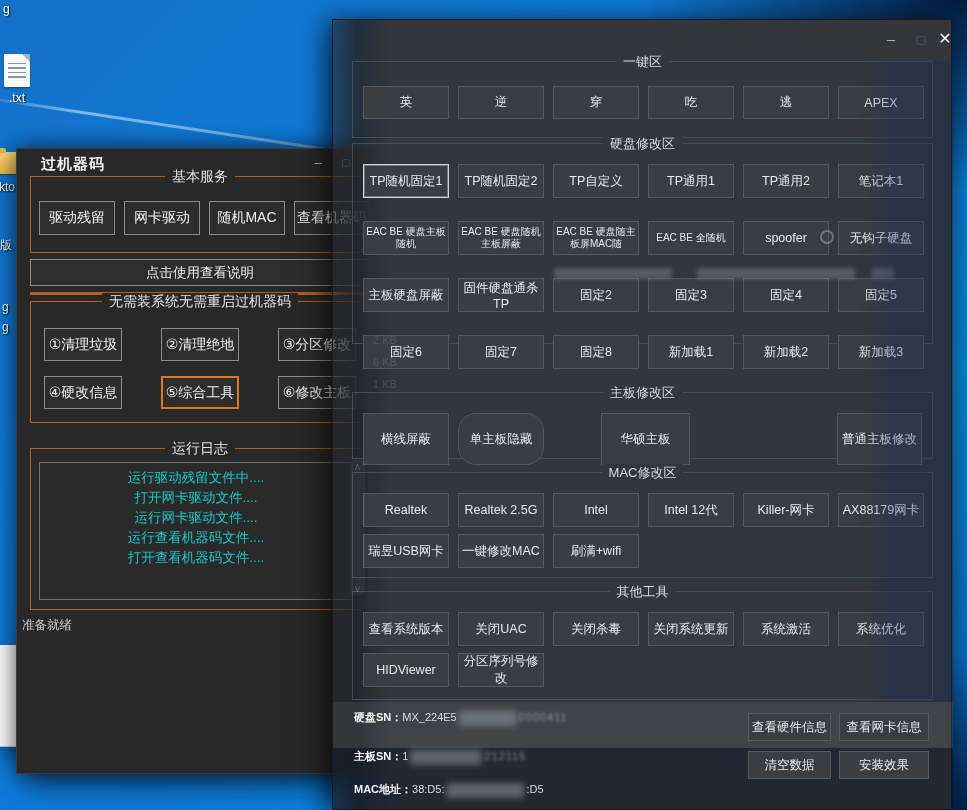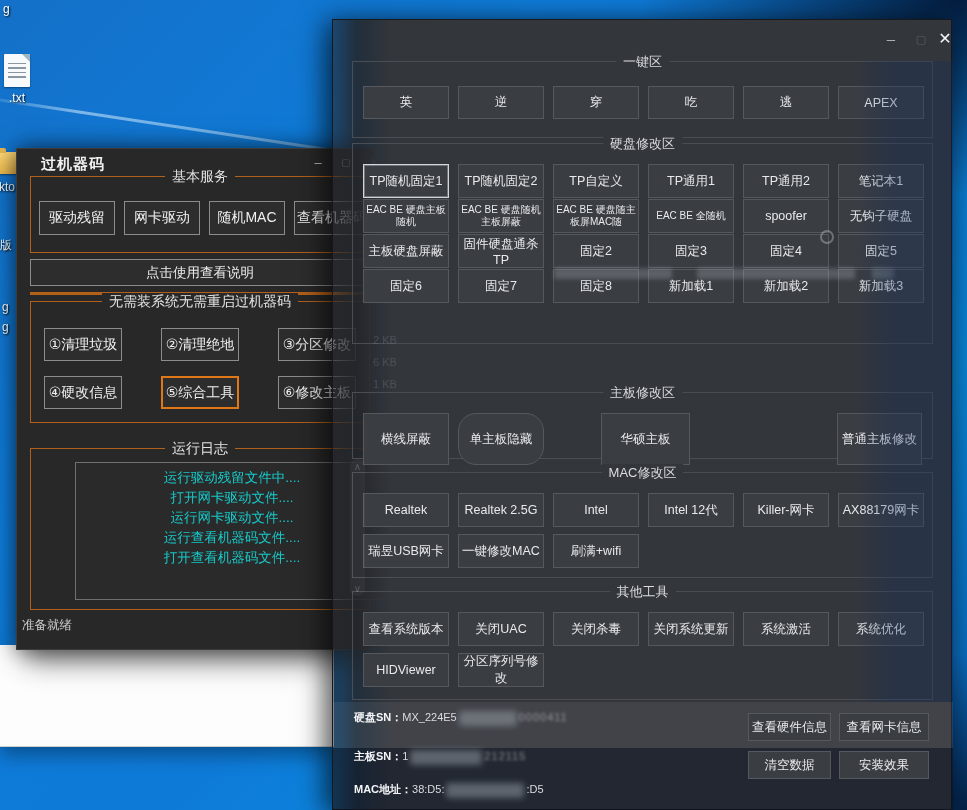--- a/index.html
+++ b/index.html
@@ -28,42 +28,42 @@
   .folder-icon { position:relative; width:26px; height:22px; background:linear-gradient(180deg,#ffd978,#edb94d);
     border-radius:2px; box-shadow:0 1px 2px rgba(0,0,0,.4); margin:0 auto; }
   .folder-icon::before { content:""; position:absolute; left:0; top:-4px; width:12px; height:5px;
     background:#e9b753; border-radius:2px 2px 0 0; }
 
   
   #white-win { position:absolute; left:0; top:645px; width:334px; height:102px; background:#fdfdfd;
     border-bottom:1px solid #cfcfcf; box-shadow:0 8px 18px rgba(0,0,0,.35); }
 
   
-  #left-win { position:absolute; left:16px; top:148px; width:358px; height:502px;
+  #left-win { position:absolute; left:16px; top:148px; width:358px; height:626px;
     background:#282828; border:1px solid #3c3c3c; z-index:10;
     box-shadow:0 0 22px rgba(0,0,0,.6), 10px 12px 26px rgba(0,0,0,.45); }
   #lw-title { position:absolute; left:24px; top:6px; font-size:15px; font-weight:bold; color:#f0f0f0; letter-spacing:1px; }
   .lw-ctl { position:absolute; top:4px; width:22px; height:20px; text-align:center; color:#c4c4c4;
     font-size:13px; line-height:20px; }
   .lw-fieldset { position:absolute; border:1px solid #b3601a;text-align:center; }
   .lw-legend { position:absolute; top:-9px; left:50%; transform:translateX(-50%); background:#282828;
     padding:0 7px; font-size:14px; color:#e3e3e3; white-space:nowrap; }
   .lw-btn { background:#2d2d2d; border:1px solid #8c8c8c; color:#f0f0f0; font-size:14px;
     display:flex; align-items:center; justify-content:center; height:34px; cursor:default; }
   .lw-btn.selected { border:2px solid #e07818; }
   #lw-basic-row { position:absolute; left:8px; top:24px; display:flex; gap:9px; }
   #lw-basic-row .lw-btn { width:76px; }
   #lw-help-btn { position:absolute; left:13px; top:110px; width:340px; height:27px; background:#2d2d2d;
     border:1px solid #8c8c8c; color:#ececec; font-size:13.5px; display:flex; align-items:center; justify-content:center; }
   #lw-divider { position:absolute; left:13px; top:143px; width:340px; height:3px; background:#b3601a; }
   #lw-num-grid { position:absolute; left:13px; top:26px; display:grid;
     grid-template-columns:78px 78px 78px; column-gap:39px; row-gap:15px; }
   #lw-num-grid .lw-btn { height:33px; }
   #lw-log-panel { position:absolute; left:8px; top:13px; width:314px; height:138px; background:#2a2a2a;
-    border:1px solid #707070; padding:5px 8px; overflow:hidden;margin-left:36px; }
+    border:1px solid #707070; padding:5px 8px; overflow:hidden; }
   .log-line { color:#17c9c9; font-size:13.5px; line-height:20px; white-space:nowrap; }
   #lw-status { position:absolute; left:5px; top:468px; font-size:12.5px; color:#cfcfcf; }
 
   
   #right-win { position:absolute; left:332px; top:19px; width:620px; height:791px; z-index:20;
     background:linear-gradient(90deg, rgba(35,38,43,.6) 0px, rgba(35,38,43,.9) 24px, #33363b 58px, #33363b 100%);
     border:1px solid #16181c; box-shadow:0 10px 34px rgba(0,0,0,.55), -8px 0 20px rgba(0,0,0,.35); }
   .rw-ctl { position:absolute; top:8px; width:24px; height:22px; text-align:center; line-height:22px; }
   #rw-min { left:546px; color:#aab0b6; font-size:15px; }
   #rw-max { left:576px; color:#5c6269; font-size:11px; }
@@ -72,21 +72,21 @@
   .rw-legend { position:absolute; top:-9px; left:50%; transform:translateX(-50%); background:#33363b;
     padding:0 7px; font-size:13px; color:#d9dbde; white-space:nowrap; }
   .rw-btn { background:#3a3d42; border:1px solid #55585d; color:#e8eaec; font-size:12.5px;
     display:flex; align-items:center; justify-content:center; text-align:center; height:34px;
     padding:0 2px; cursor:default; }
   .rw-btn.sm { font-size:10px; line-height:1.2; }
   .rw-btn.selected { border:1px solid #d2d5d8; box-shadow:0 0 0 1px rgba(220,224,228,.35) inset; }
   .grid6 { display:grid; grid-template-columns:repeat(6,86px); column-gap:9px; }
   #fs-onekey { top:41px; height:77px; } #fs-onekey .grid6 { padding:24px 10px 0; }
   #fs-onekey .rw-btn { height:33px; }
-  #fs-disk { top:123px; height:201px; } #fs-disk .grid6 { padding:20px 10px 0; row-gap:1px; }
+  #fs-disk { top:123px; height:201px; } #fs-disk .grid6 { padding:20px 10px 0; row-gap:23px; }
   #fs-board { top:372px; height:67px; }
   #fs-board-row { display:flex; padding:20px 10px 0; }
   #fs-board-row .rw-btn { height:52px; width:86px; }
   #fs-board-row .rw-btn:nth-child(2) { margin-left:9px;border-radius:18px; }
   #fs-board-row .rw-btn.asus { margin-left:57px; width:89px; }
   #fs-board-row .rw-btn.pright { margin-left:auto; width:85px; }
   #fs-mac { top:452px; height:106px; } #fs-mac .grid6 { padding:20px 10px 0; row-gap:7px; }
   #fs-tools { top:571px; height:109px; } #fs-tools .grid6 { padding:20px 10px 0; row-gap:7px; }
 
   #rw-band-light { position:absolute; left:0; top:682px; width:620px; height:46px; background:rgba(228,234,241,.08); }

